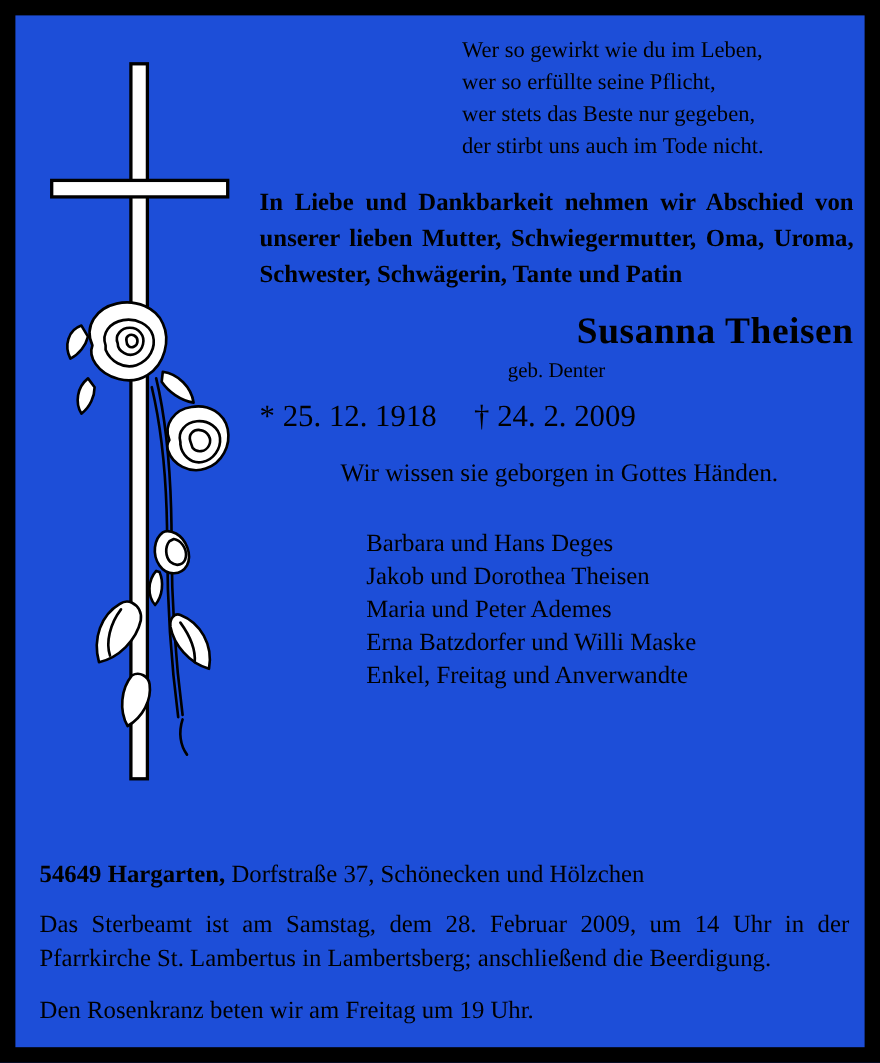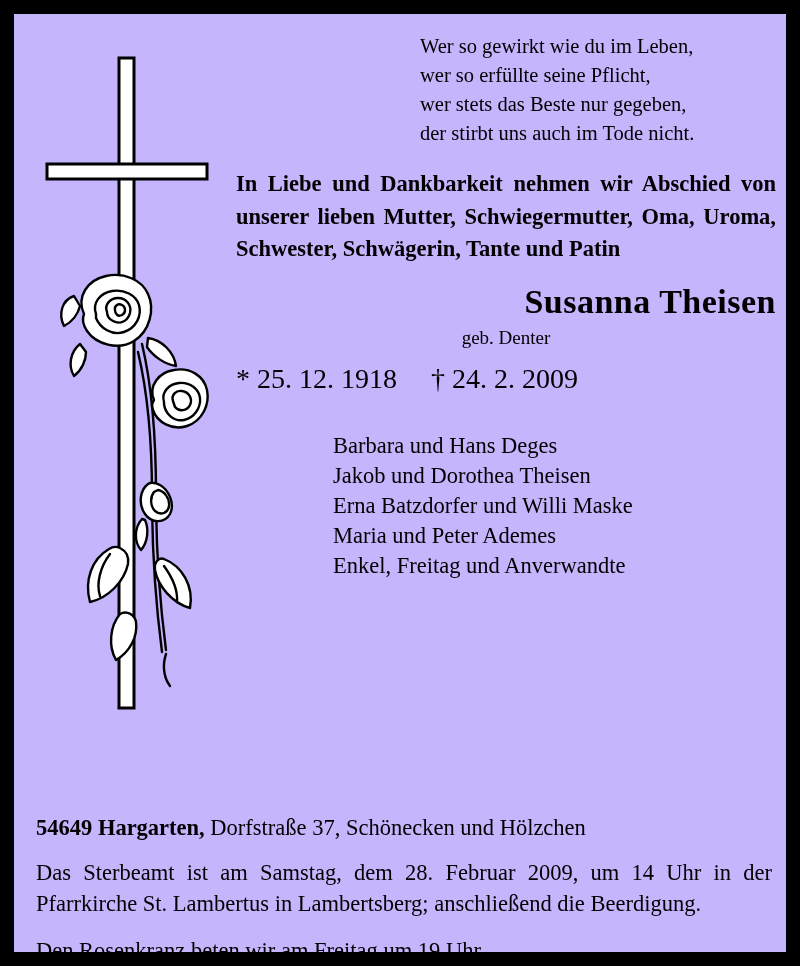--- a/index.html
+++ b/index.html
@@ -13,21 +13,21 @@
     font-family: "Liberation Serif", serif;
     color: #000;
     overflow: hidden;
   }
   .obit-card {
     position: absolute;
     left: 14px;
     top: 14px;
     width: 772px;
     height: 938px;
-    background: #c4b5fd;
+    background: #1d4ed8;
     box-sizing: border-box;
   }
   .inner {
     position: relative;
     width: 100%;
     height: 100%;
   }
 
   
   .art {
@@ -111,21 +111,21 @@
   }
   .survivors div {
     white-space: nowrap;
   }
 
   
   .bottom {
     position: absolute;
     left: 22px;
     right: 14px;
-    top: 798px;
+    top: 765px;
     font-size: 22.5px;
     line-height: 1.38;
   }
   .addr {
     margin-bottom: 14px;
   }
   .addr b { font-weight: bold; }
   .service {
     text-align: justify;
     text-align-last: left;
@@ -181,25 +181,26 @@
       <div class="verse">Wer so gewirkt wie du im Leben,
 wer so erfüllte seine Pflicht,
 wer stets das Beste nur gegeben,
 der stirbt uns auch im Tode nicht.</div>
       <div class="intro">In Liebe und Dankbarkeit nehmen wir Abschied von unserer lieben Mutter, Schwiegermutter, Oma, Uroma, Schwester, Schwägerin, Tante und Patin</div>
       <div class="name">Susanna Theisen</div>
       <div class="maiden">geb. Denter</div>
       <div class="dates">
         <span>* 25. 12. 1918</span><span class="sep"></span><span>† 24. 2. 2009</span>
       </div>
+      <div class="consolation">Wir wissen sie geborgen in Gottes Händen.</div>
       <div class="survivors">
         <div>Barbara und Hans Deges</div>
         <div>Jakob und Dorothea Theisen</div>
+        <div>Maria und Peter Ademes</div>
         <div>Erna Batzdorfer und Willi Maske</div>
-        <div>Maria und Peter Ademes</div>
         <div>Enkel, Freitag und Anverwandte</div>
       </div>
     </div>
 
     <div class="bottom">
       <div class="addr">
         <b>54649 Hargarten,</b><span> Dorfstraße 37, Schönecken und Hölzchen</span>
       </div>
       <div class="service">Das Sterbeamt ist am Samstag, dem 28. Februar 2009, um 14 Uhr in der Pfarrkirche St. Lambertus in Lambertsberg; anschließend die Beerdigung.</div>
       <div class="rosary">Den Rosenkranz beten wir am Freitag um 19 Uhr.</div>

